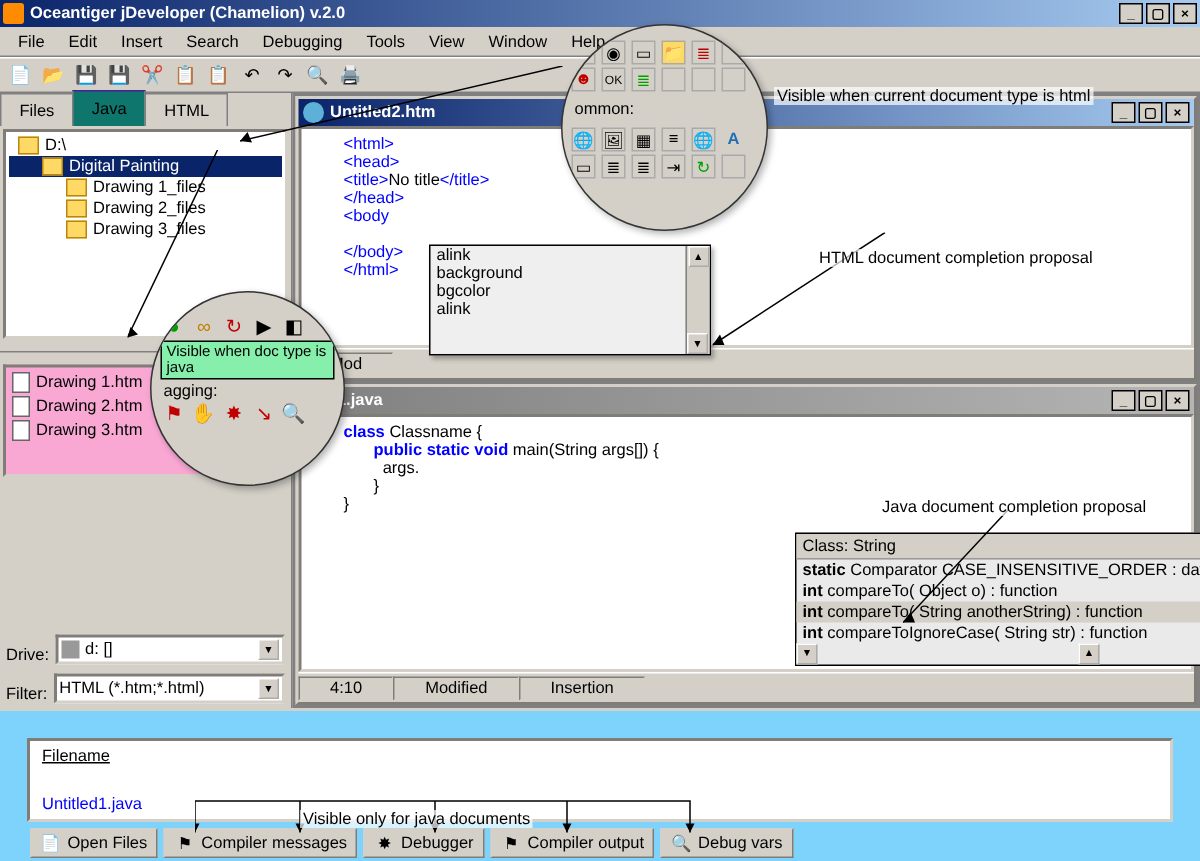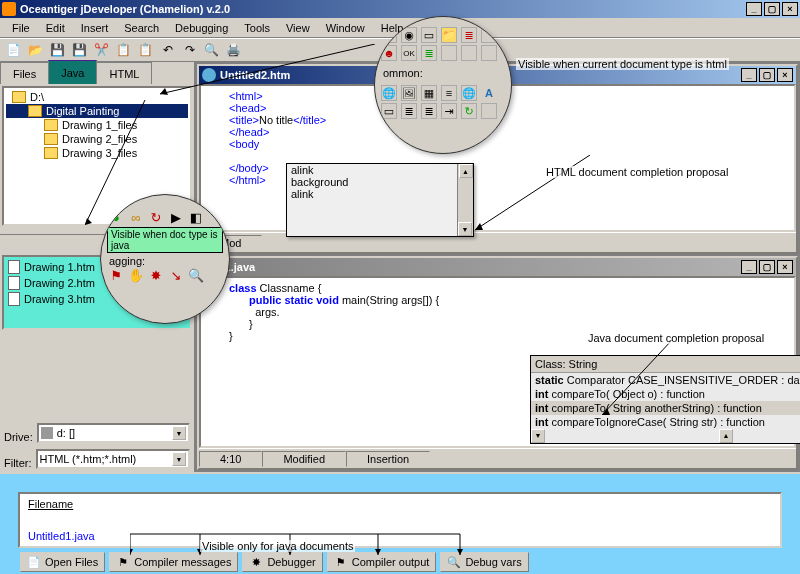--- a/index.html
+++ b/index.html
@@ -16,21 +16,21 @@
 .main { display:flex; height:410px; }
 .left-panel { width:195px; background:#d4d0c8; border-right:1px solid #808080; display:flex; flex-direction:column; }
 .tabs { display:flex; height:22px; }
 .tab { padding:2px 12px; border:1px solid #808080; border-bottom:none; background:#d4d0c8; cursor:pointer; display:flex; align-items:center; margin-right:-1px; }
 .tab.active { background:#0f766e; border-top:1px solid #4c1d95; position:relative; top:-2px; height:24px; }
 .tree { border:2px inset #d4d0c8; background:#fff; height:140px; overflow:auto; padding:2px; margin:2px; }
 .tree-item { display:flex; align-items:center; padding:1px 2px; cursor:pointer; gap:4px; }
 .tree-item .indent0 { width:0; } .tree-item .indent1 { width:16px; } .tree-item .indent2 { width:32px; }
 .tree-item .fold-icon { width:14px; height:12px; background:#ffd966; border:1px solid #b8860b; }
 .tree-item.selected { background:#0a246a; color:#fff; }
-.file-list { border:2px inset #d4d0c8; background:#5eead4; height:75px; margin:20px 2px 2px; padding:2px; }
+.file-list { border:2px inset #d4d0c8; background:#f9a8d4; height:75px; margin:8px 2px 2px; padding:2px; }
 .file-list-top { border-top:1px solid #808080; margin-top:6px; }
 .file-item { display:flex; align-items:center; padding:1px 2px; gap:4px; cursor:pointer; }
 .file-icon { width:12px; height:14px; border:1px solid #666; background:#fff; }
 .drive-row,.filter-row { display:flex; align-items:flex-end; padding:3px 4px; gap:4px; }
 .combo { flex:1; height:20px; background:#fff; border:2px inset #d4d0c8; display:flex; align-items:center; padding:0 2px; }
 .combo .dd { width:14px; height:14px; background:#d4d0c8; border:1px outset #fff; display:flex; align-items:center; justify-content:center; margin-left:auto; font-size:7px; }
 .right-panel { flex:1; display:flex; flex-direction:column; background:#808080; padding:2px; gap:2px; }
 .doc-wnd { border:2px outset #d4d0c8; background:#d4d0c8; display:flex; flex-direction:column; }
 .doc-title { height:18px; background:linear-gradient(90deg,#0a246a,#a6caf0); display:flex; align-items:center; padding:0 3px; color:#fff; }
 .doc-title.inactive { background:linear-gradient(90deg,#808080,#b5b5b5); }
@@ -194,20 +194,21 @@
         <div><span class="indent1"></span><span class="tag">&lt;title&gt;</span><span>No title</span><span class="tag">&lt;/title&gt;</span></div>
         <div><span class="indent1"></span><span class="tag">&lt;/head&gt;</span></div>
         <div><span class="indent1"></span><span class="tag">&lt;body </span></div>
         <div>&nbsp;</div>
         <div><span class="indent1"></span><span class="tag">&lt;/body&gt;</span></div>
         <div><span class="indent1"></span><span class="tag">&lt;/html&gt;</span></div>
 
         <div class="completion" style="left:85px; top:77px; height:74px;">
           <div class="cmp-item">alink</div>
           <div class="cmp-item">background</div>
+          <div class="cmp-item">bgcolor</div>
           <div class="cmp-item">alink</div>
           <div class="scroll">
               <div class="sbtn">▲</div>
               <div class="sbtn bottom">▼</div>
             </div>
         </div>
       </div>
       <div class="statusbar">
           <div class="status-cell">Mod</div>
         </div>

